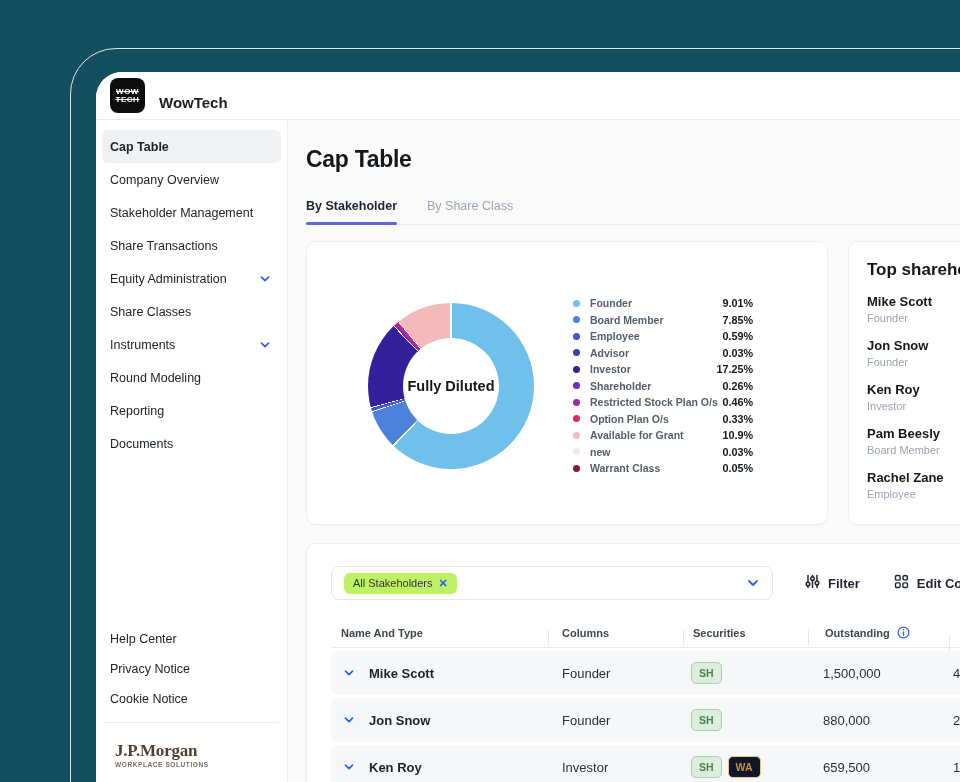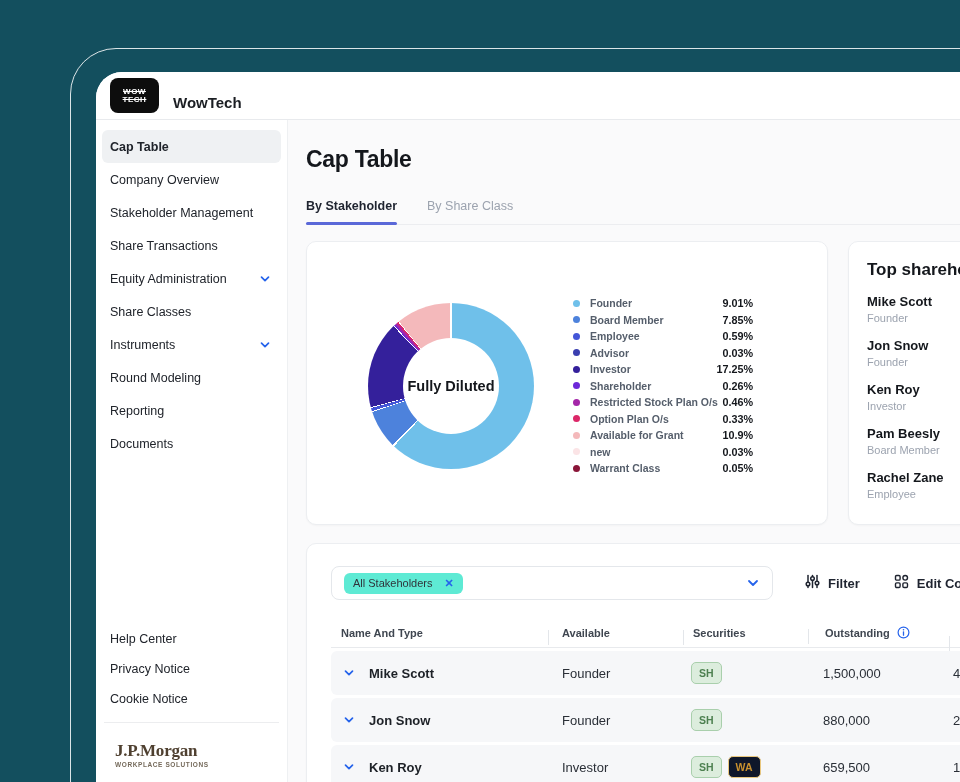--- a/index.html
+++ b/index.html
@@ -16,21 +16,21 @@
     border-top-left-radius:46px;
   }
   .window{
     position:absolute; left:96px; top:72px; width:864px; height:710px;
     background:#fff; border-top-left-radius:26px; overflow:hidden;
     display:flex; flex-direction:column;
   }
   
   .topbar{ height:48px; flex:0 0 48px; display:flex; align-items:center;
     padding-left:14px; border-bottom:1px solid #E8EAED; background:#fff;}
-  .logo-sq{ width:49px; height:35px; background:#0d0d0d; border-radius:8px;
+  .logo-sq{ width:35px; height:35px; background:#0d0d0d; border-radius:8px;
     display:flex; flex-direction:column; align-items:center; justify-content:center; }
   .logo-sq span{ color:#fff; font-size:8px; font-weight:700; line-height:8px;
     letter-spacing:.5px; text-decoration:line-through; text-decoration-thickness:1px;}
   .app-name{ margin-left:14px; font-size:15px; font-weight:700; color:#1b1e23;margin-top:14px;}
   
   .body-row{ flex:1; display:flex; min-height:0; }
   .sidebar{ width:192px; flex:0 0 192px; background:#fff; border-right:1px solid #EEF0F2;
     display:flex; flex-direction:column; padding:10px 6px 0 6px; }
   .side-item{ height:33px; display:flex; align-items:center; justify-content:space-between;
     padding:0 10px 0 8px; border-radius:6px; font-size:12.5px; color:#20242b; cursor:pointer;}
@@ -72,22 +72,22 @@
   .tsh-card{ width:240px; height:284px; flex:0 0 240px; padding:18px 18px 0 18px; overflow:hidden;}
   .tsh-title{ font-size:17px; font-weight:700; color:#14171c; white-space:nowrap;}
   .tsh-entry{ margin-top:14px;}
   .tsh-name{ font-size:13px; font-weight:700; color:#14171c;}
   .tsh-role{ font-size:11px; color:#9CA3AF; margin-top:3px;}
   
   .table-card{ margin-top:18px; width:760px; min-height:240px; padding:22px 24px;}
   .filter-row{ display:flex; align-items:center;}
   .select-box{ width:442px; height:34px; border:1px solid #E4E7EB; background:#fff;
     border-radius:8px; display:flex; align-items:center; padding:0 12px; cursor:pointer;}
-  .chip{ background:#5eead4; border-radius:6px; padding:4px 9px; font-size:11px;
-    color:#30343b; display:flex; align-items:center; gap:12px;}
+  .chip{ background:#bef264; border-radius:6px; padding:4px 9px; font-size:11px;
+    color:#30343b; display:flex; align-items:center; gap:6px;}
   .chip-x{ color:var(--accent,#2563EB); font-size:11px; font-weight:700; cursor:pointer;}
   .select-chev{ margin-left:auto; display:flex;}
   .tool-btn{ display:flex; align-items:center; gap:8px; font-size:13px; font-weight:600;
     color:#1f2430; cursor:pointer;}
   .tool-btn.filter{ margin-left:32px;}
   .tool-btn.cols{ margin-left:34px;}
   
   .tbl-header{ margin-top:26px; display:grid;
     grid-template-columns:217px 135px 125px 141px 120px; height:22px; align-items:center;
     border-bottom:1px solid #E8EAED; padding-bottom:18px;}
@@ -316,21 +316,21 @@
                 <rect x="1.5" y="8.9" width="4.6" height="4.6" rx="1.2"></rect>
                   <rect x="8.9" y="8.9" width="4.6" height="4.6" rx="1.2"></rect>
               </svg>
             </span>
             <span>Edit Columns</span>
           </div>
         </div>
 
         <div class="tbl-header">
           <div class="th c1">Name And Type</div>
-          <div class="th c2 sep">Available</div>
+          <div class="th c2 sep">Columns</div>
           <div class="th c3 sep">Securities</div>
           <div class="th c4 sep">
             <span>Outstanding</span>
             <span class="info-ic">
               <svg width="13" height="13" viewBox="0 0 13 13">
                   <circle cx="6.5" cy="6.5" r="5.4" fill="none" stroke="#2563EB" stroke-width="1.2"></circle>
                   <line x1="6.5" y1="5.8" x2="6.5" y2="9.2" stroke="#2563EB" stroke-width="1.3" stroke-linecap="round"></line>
                   <circle cx="6.5" cy="3.7" r="0.8" fill="#2563EB"></circle>
                 </svg>
             </span>

